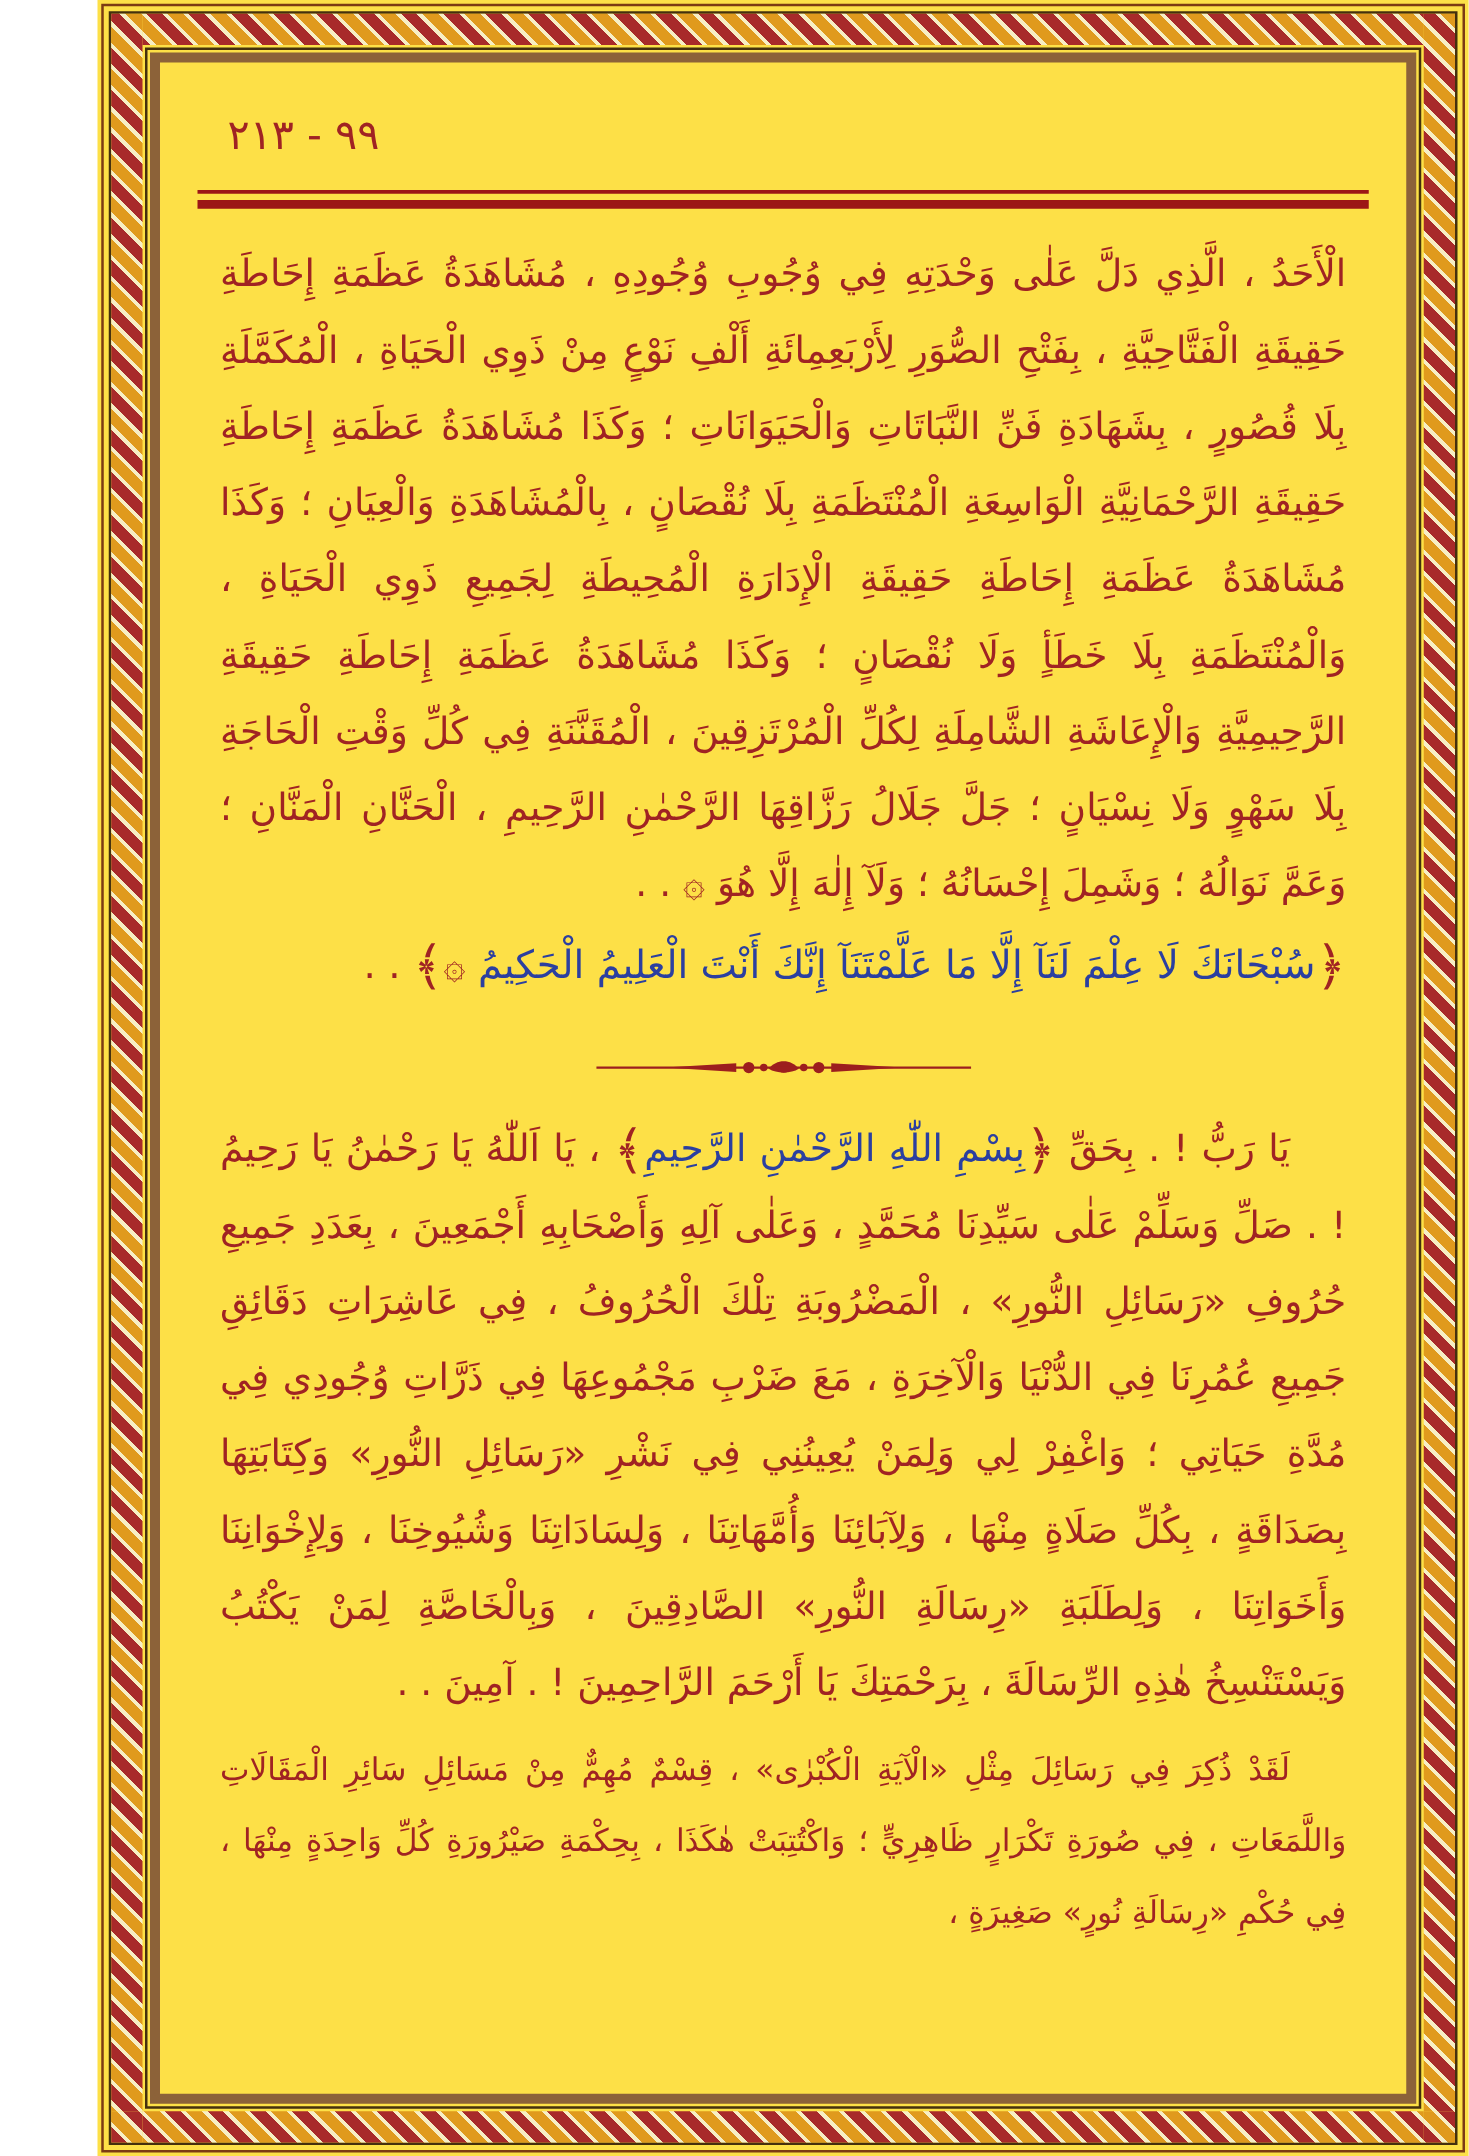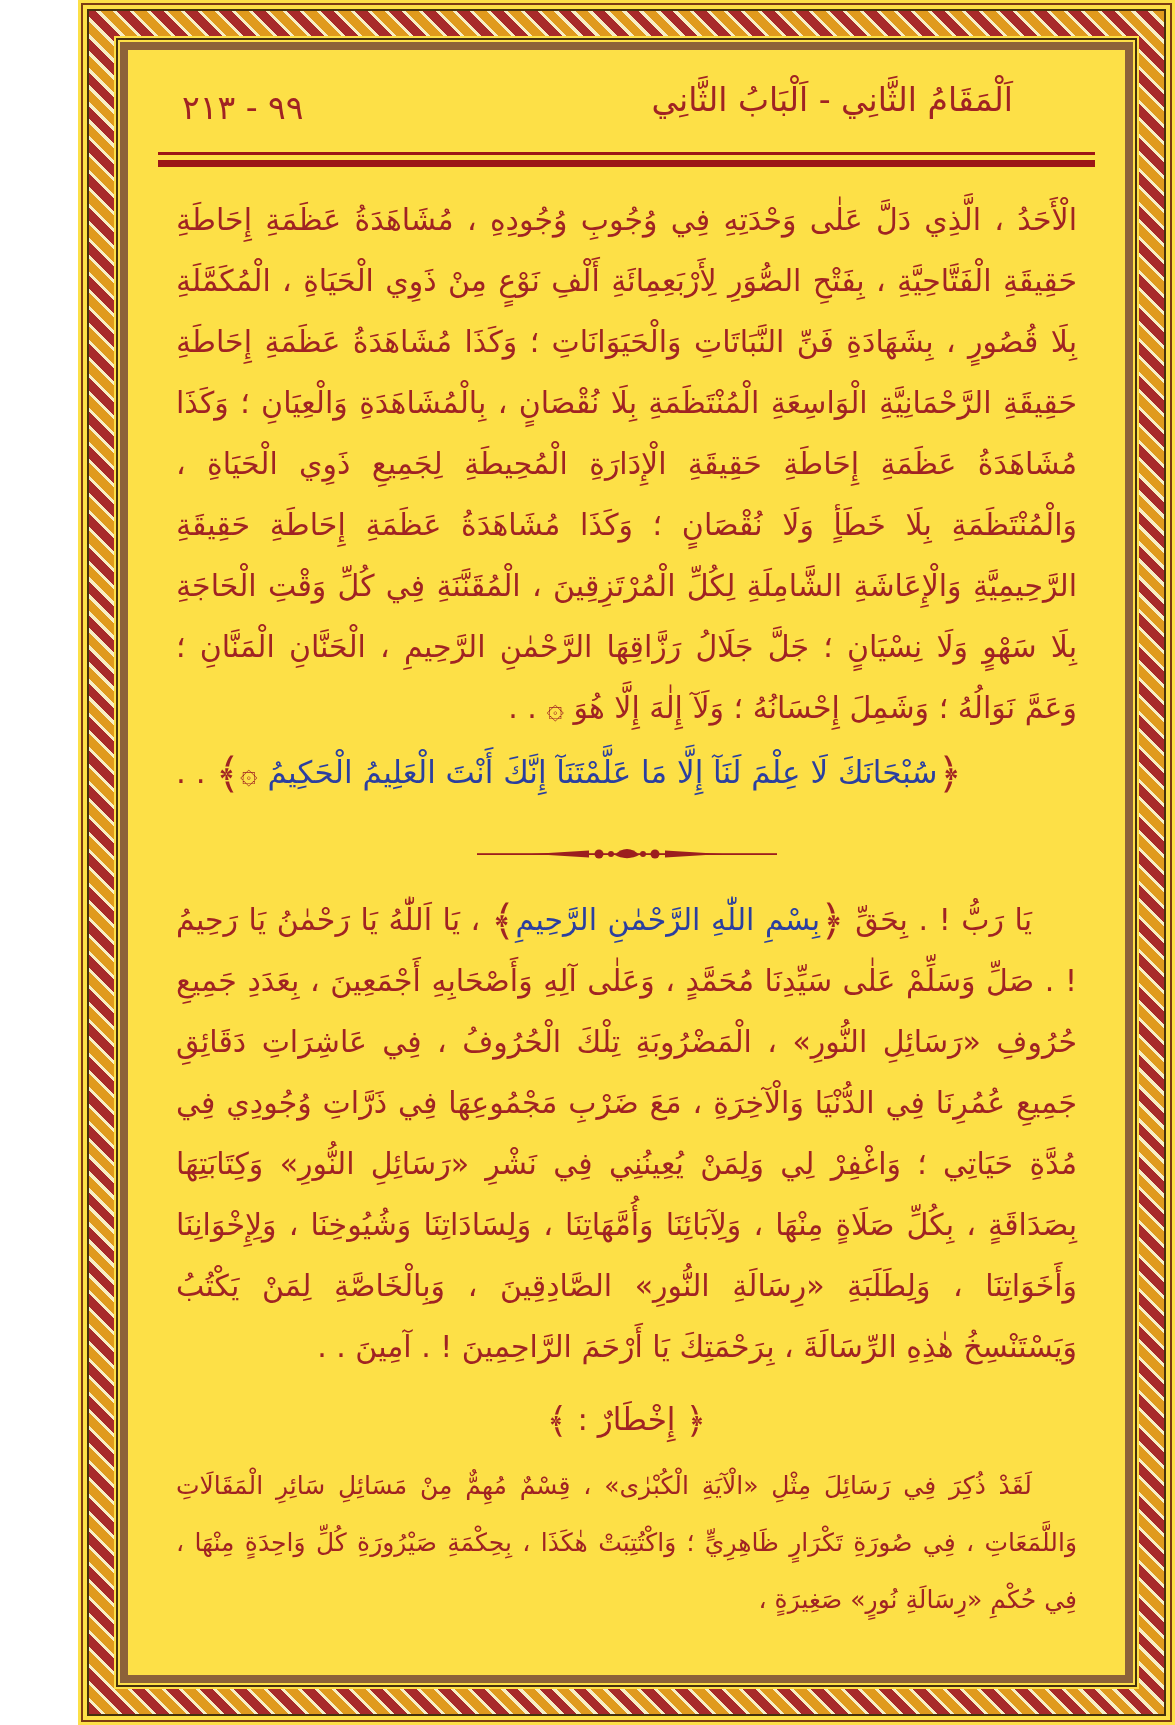--- a/index.html
+++ b/index.html
@@ -53,21 +53,21 @@
     font-size:30px;line-height:61px;
     color:#a02323;text-align:justify;
     margin:0;
   }
   .p1{margin-top:22px;}
   .p2{margin-top:15px;text-indent:45px;}
   .p3{font-size:25px;line-height:57px;margin-top:10px;text-indent:45px;}
   .orn{color:#a02323;font-size:30px;}
   .dots{color:#a02323;letter-spacing:3px;}
   .verse{
-    text-align:left;
+    text-align:right;
     font-size:31px;line-height:64px;
     color:#2b3fa0;margin:2px 0 0 0;
   }
   .verse2{margin-top:8px;font-size:32px;}
   .bracket{color:#a02323;font-size:42px;vertical-align:-5px;line-height:0;}
   .basmala{color:#2b3fa0;}
   .divider-wrap{
     display:flex;justify-content:center;
     margin:40px 0 26px 0;height:18px;
   }
@@ -85,21 +85,20 @@
   <div class="layer f-outer"></div>
   <div class="layer f-line1"></div>
   <div class="layer f-chain"></div>
   <div class="layer f-line2"></div>
   <div class="layer f-brown"></div>
 
   <div class="content">
 
     <div class="header">
       <div class="page-numbers">٩٩ - ٢١٣</div>
-      <div class="title">اَلْمَقَامُ الثَّانِي - اَلْبَابُ الثَّانِي</div>
     </div>
     <div class="rule"></div>
 
     <p class="para p1"><span>الْأَحَدُ ، الَّذِي دَلَّ عَلٰى وَحْدَتِهِ فِي وُجُوبِ وُجُودِهِ ، مُشَاهَدَةُ عَظَمَةِ إِحَاطَةِ حَقِيقَةِ الْفَتَّاحِيَّةِ ، بِفَتْحِ الصُّوَرِ لِأَرْبَعِمِائَةِ أَلْفِ نَوْعٍ مِنْ ذَوِي الْحَيَاةِ ، الْمُكَمَّلَةِ بِلَا قُصُورٍ ، بِشَهَادَةِ فَنِّ النَّبَاتَاتِ وَالْحَيَوَانَاتِ ؛ وَكَذَا مُشَاهَدَةُ عَظَمَةِ إِحَاطَةِ حَقِيقَةِ الرَّحْمَانِيَّةِ الْوَاسِعَةِ الْمُنْتَظَمَةِ بِلَا نُقْصَانٍ ، بِالْمُشَاهَدَةِ وَالْعِيَانِ ؛ وَكَذَا مُشَاهَدَةُ عَظَمَةِ إِحَاطَةِ حَقِيقَةِ الْإِدَارَةِ الْمُحِيطَةِ لِجَمِيعِ ذَوِي الْحَيَاةِ ، وَالْمُنْتَظَمَةِ بِلَا خَطَأٍ وَلَا نُقْصَانٍ ؛ وَكَذَا مُشَاهَدَةُ عَظَمَةِ إِحَاطَةِ حَقِيقَةِ الرَّحِيمِيَّةِ وَالْإِعَاشَةِ الشَّامِلَةِ لِكُلِّ الْمُرْتَزِقِينَ ، الْمُقَنَّنَةِ فِي كُلِّ وَقْتِ الْحَاجَةِ بِلَا سَهْوٍ وَلَا نِسْيَانٍ ؛ جَلَّ جَلَالُ رَزَّاقِهَا الرَّحْمٰنِ الرَّحِيمِ ، الْحَنَّانِ الْمَنَّانِ ؛ وَعَمَّ نَوَالُهُ ؛ وَشَمِلَ إِحْسَانُهُ ؛ وَلَآ إِلٰهَ إِلَّا هُوَ</span> <span class="orn">۞</span> <span class="dots">. .</span></p>
 
     <p class="verse"><span class="bracket">﴿</span><span>سُبْحَانَكَ لَا عِلْمَ لَنَآ إِلَّا مَا عَلَّمْتَنَآ إِنَّكَ أَنْتَ الْعَلِيمُ الْحَكِيمُ</span> <span class="orn">۞</span><span class="bracket">﴾</span> <span class="dots">. .</span></p>
 
     <div class="divider-wrap">
       <svg width="300" height="18" viewBox="0 0 300 18">
         <g fill="#9c1e1e" stroke="none">
@@ -112,18 +111,17 @@
           <circle cx="166" cy="9" r="3"></circle>
           <path d="M138 10 C144 2, 156 2, 162 10 C156 14, 144 14, 138 10 Z"></path>
           <path d="M142 8 C148 15, 152 15, 158 8"></path>
         </g>
       </svg>
     </div>
 
     <p class="para p2"><span>يَا رَبُّ ! . بِحَقِّ</span> <span class="bracket">﴿</span><span class="basmala">بِسْمِ اللّٰهِ الرَّحْمٰنِ الرَّحِيمِ</span><span class="bracket">﴾</span> <span>، يَا اَللّٰهُ يَا رَحْمٰنُ يَا رَحِيمُ ! . صَلِّ وَسَلِّمْ عَلٰى سَيِّدِنَا مُحَمَّدٍ ، وَعَلٰى آلِهِ وَأَصْحَابِهِ أَجْمَعِينَ ، بِعَدَدِ جَمِيعِ حُرُوفِ «رَسَائِلِ النُّورِ» ، الْمَضْرُوبَةِ تِلْكَ الْحُرُوفُ ، فِي عَاشِرَاتِ دَقَائِقِ جَمِيعِ عُمُرِنَا فِي الدُّنْيَا وَالْآخِرَةِ ، مَعَ ضَرْبِ مَجْمُوعِهَا فِي ذَرَّاتِ وُجُودِي فِي مُدَّةِ حَيَاتِي ؛ وَاغْفِرْ لِي وَلِمَنْ يُعِينُنِي فِي نَشْرِ «رَسَائِلِ النُّورِ» وَكِتَابَتِهَا بِصَدَاقَةٍ ، بِكُلِّ صَلَاةٍ مِنْهَا ، وَلِآبَائِنَا وَأُمَّهَاتِنَا ، وَلِسَادَاتِنَا وَشُيُوخِنَا ، وَلِإِخْوَانِنَا وَأَخَوَاتِنَا ، وَلِطَلَبَةِ «رِسَالَةِ النُّورِ» الصَّادِقِينَ ، وَبِالْخَاصَّةِ لِمَنْ يَكْتُبُ وَيَسْتَنْسِخُ هٰذِهِ الرِّسَالَةَ ، بِرَحْمَتِكَ يَا أَرْحَمَ الرَّاحِمِينَ ! . آمِينَ . .</span></p>
 
 
-    <p class="notice"><span class="bracket">﴿</span> <span>إِخْطَارٌ :</span> <span class="bracket">﴾</span></p>
 
     <p class="para p3"><span>لَقَدْ ذُكِرَ فِي رَسَائِلَ مِثْلِ «الْآيَةِ الْكُبْرٰى» ، قِسْمٌ مُهِمٌّ مِنْ مَسَائِلِ سَائِرِ الْمَقَالَاتِ وَاللَّمَعَاتِ ، فِي صُورَةِ تَكْرَارٍ ظَاهِرِيٍّ ؛ وَاكْتُتِبَتْ هٰكَذَا ، بِحِكْمَةِ صَيْرُورَةِ كُلِّ وَاحِدَةٍ مِنْهَا ، فِي حُكْمِ «رِسَالَةِ نُورٍ» صَغِيرَةٍ ،</span></p>
 
   </div>
 </div>
 
 </body></html>

